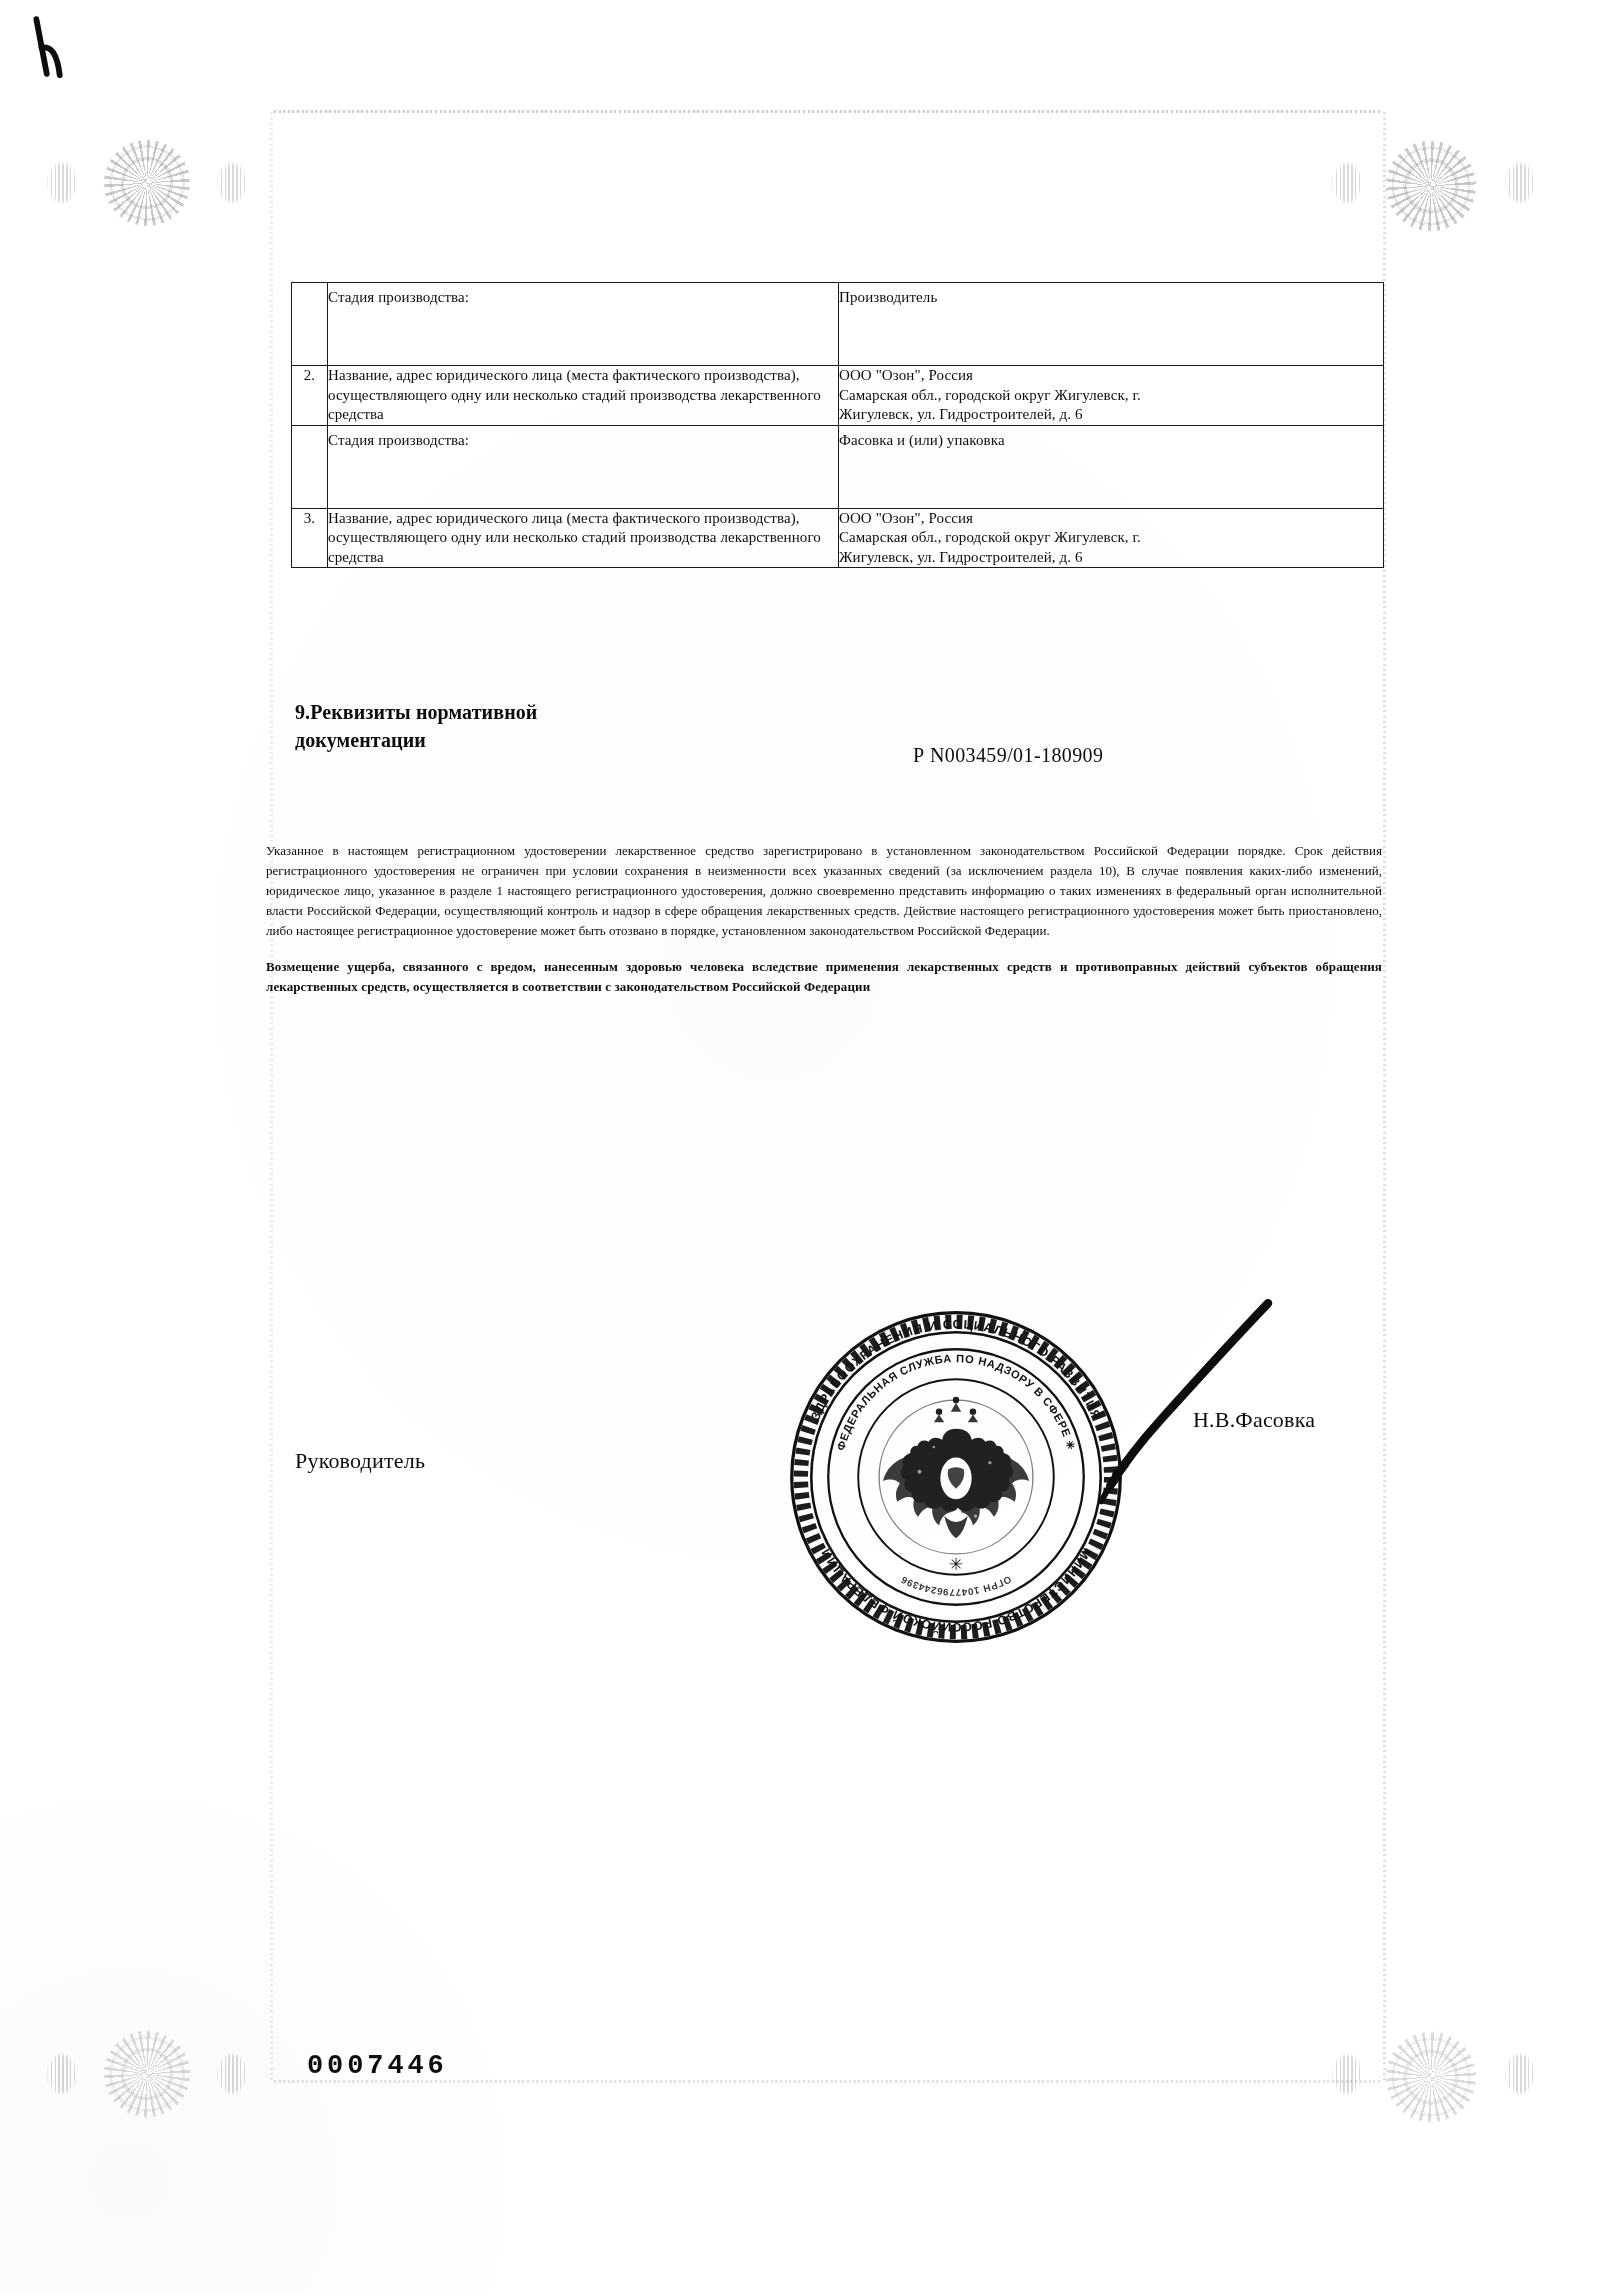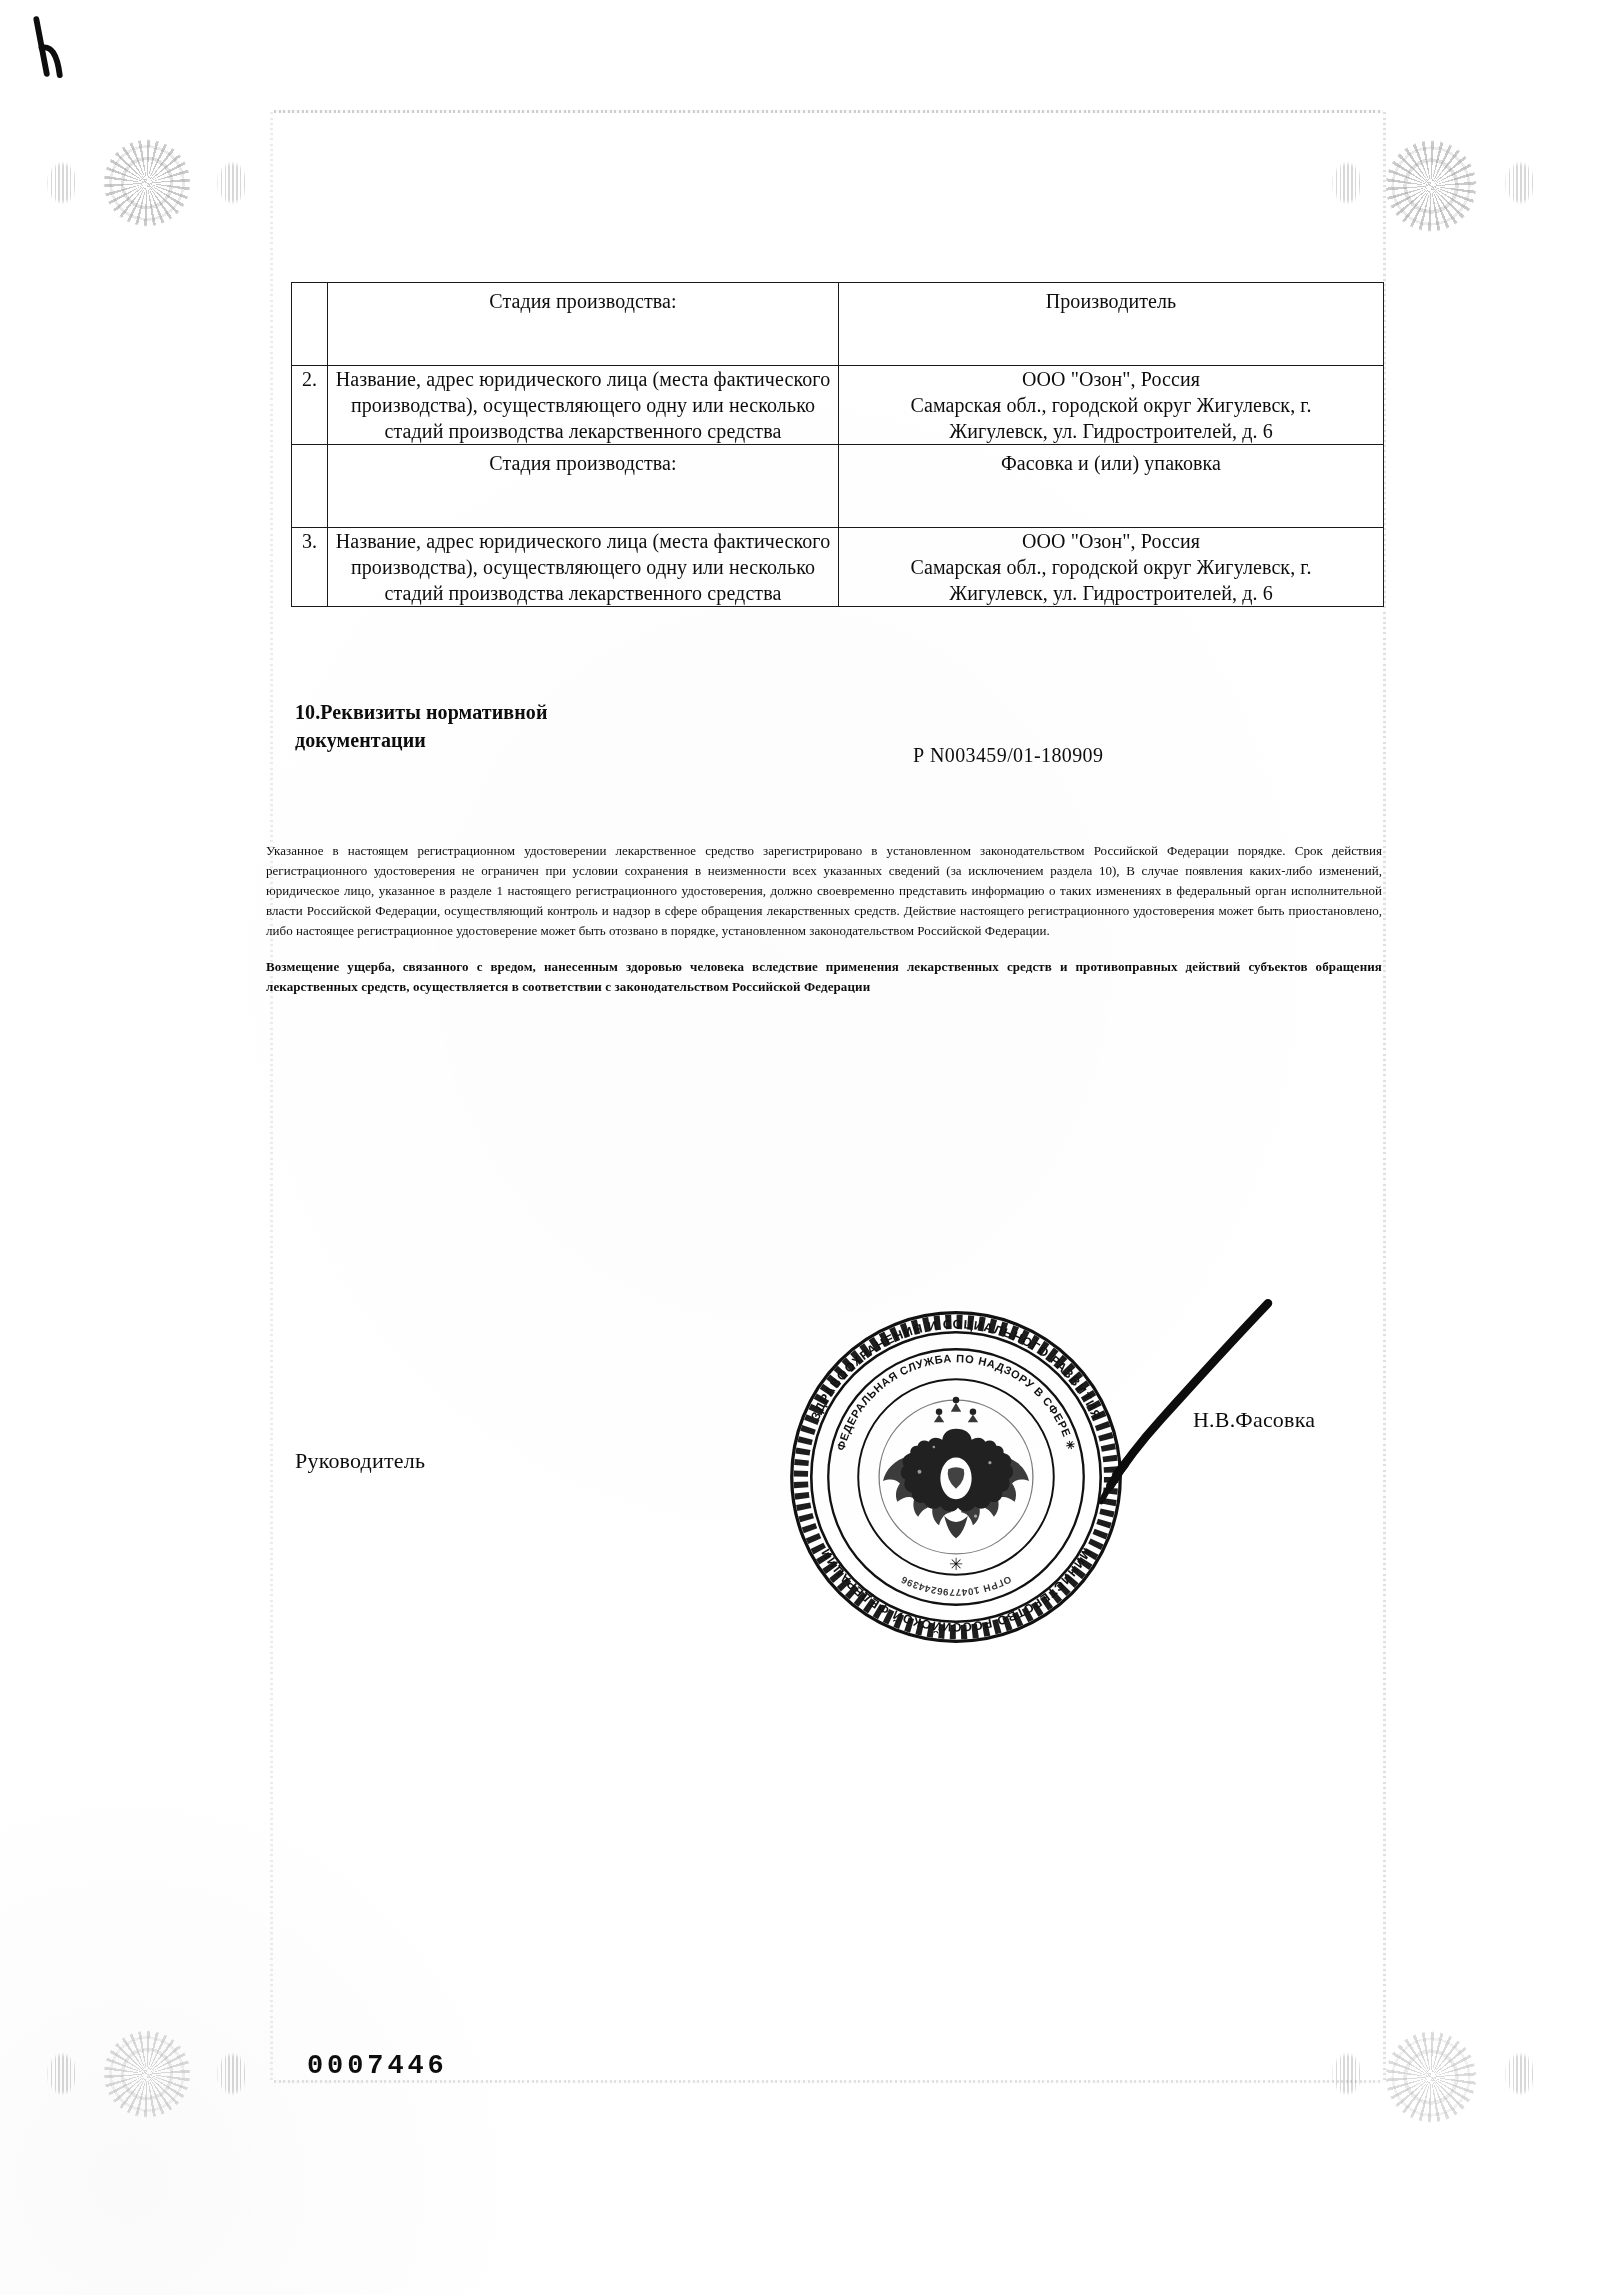--- a/index.html
+++ b/index.html
@@ -103,24 +103,23 @@
     left: 291px;
     top: 282px;
     width: 1089px;
     border-collapse: collapse;
     table-layout: fixed;
   }
   .mfg-table td {
     border: 1.3px solid #1a1a1a;
     padding: 0;
     vertical-align: top;
-    font-size: 20px;
+    font-size: 15px;
     line-height: 1.30;
     letter-spacing: 0.1px;
-    text-align: center;
   }
   .col-num   { width: 35px; }
   .col-label { width: 510px; }
   .col-value { width: 544px; }
 
   .cell-num {
     text-align: center;
     vertical-align: middle;
     font-size: 17.6px;
   }
@@ -281,21 +280,21 @@
         <td class="col-value cell-pad-tall">
           <div>ООО "Озон", Россия</div>
           <div>Самарская обл., городской округ Жигулевск, г.</div>
           <div>Жигулевск, ул. Гидростроителей, д. 6</div>
         </td>
       </tr>
     </tbody>
   </table>
 
   <div class="section-head">
-    <div>10.Реквизиты нормативной</div>
+    <div>9.Реквизиты нормативной</div>
     <div>документации</div>
   </div>
   <div class="reg-number">Р N003459/01-180909</div>
 
   <div class="body-block">
     <p class="para normal">Указанное в настоящем регистрационном удостоверении лекарственное средство зарегистрировано в установленном законодательством Российской Федерации порядке. Срок действия регистрационного удостоверения не ограничен при условии сохранения в неизменности всех указанных сведений (за исключением раздела 10), В случае появления каких-либо изменений, юридическое лицо, указанное в разделе 1 настоящего регистрационного удостоверения, должно своевременно представить информацию о таких изменениях в федеральный орган исполнительной власти Российской Федерации, осуществляющий контроль и надзор в сфере обращения лекарственных средств. Действие настоящего регистрационного удостоверения может быть приостановлено, либо настоящее регистрационное удостоверение может быть отозвано в порядке, установленном законодательством Российской Федерации.</p>
     <p class="para bold">Возмещение ущерба, связанного с вредом, нанесенным здоровью человека вследствие применения лекарственных средств и противоправных действий субъектов обращения лекарственных средств, осуществляется в соответствии с законодательством Российской Федерации</p>
   </div>
 
   <div class="sig-title">Руководитель</div>

